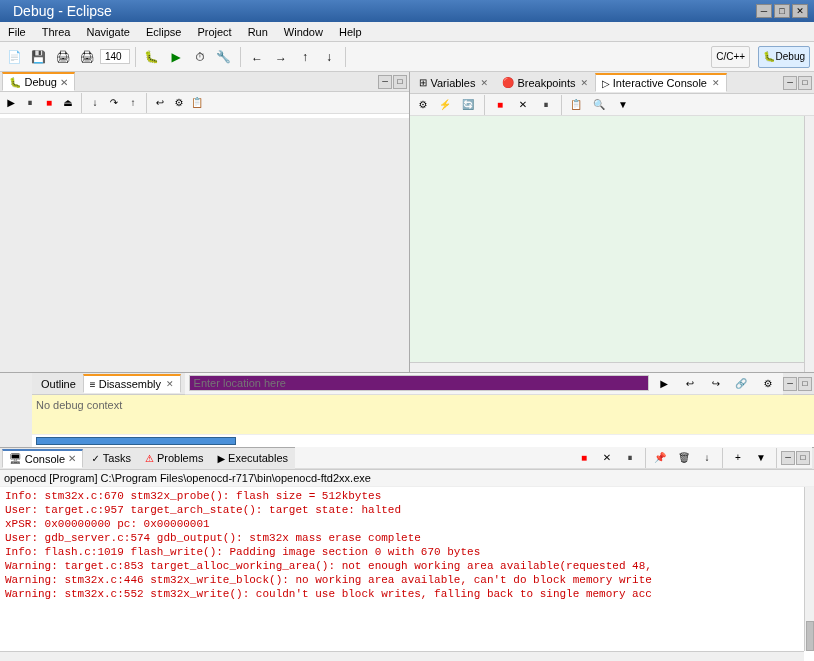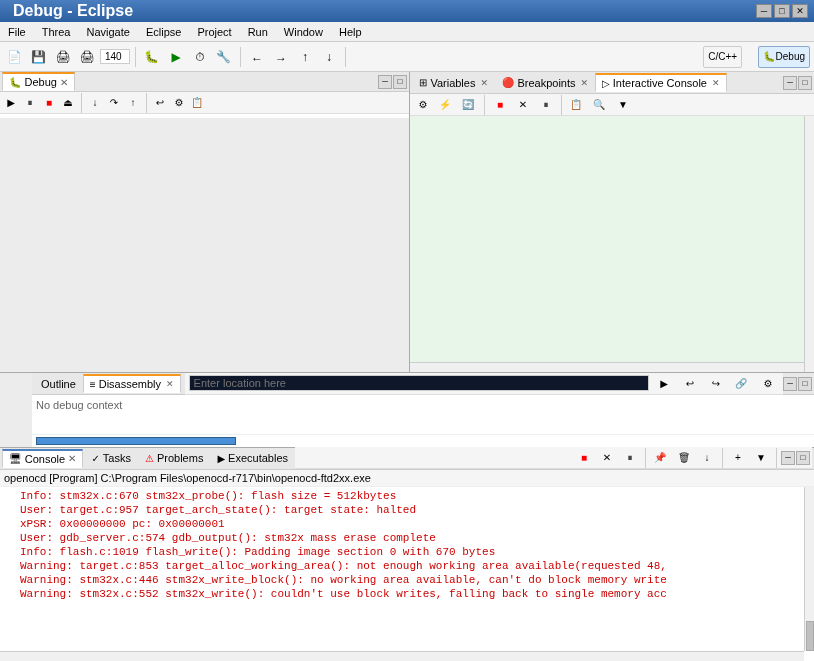--- a/index.html
+++ b/index.html
@@ -1,20 +1,20 @@
 <!DOCTYPE html>
 <html><head>
   <meta charset="utf-8">
   <style>
     * { box-sizing: border-box; margin: 0; padding: 0; }
     body { font-family: 'Segoe UI', Tahoma, Arial, sans-serif; font-size: 11px; background: #ececec; color: #000; width: 814px; height: 661px; overflow: hidden; }
     
     
     .title-bar { background: linear-gradient(to bottom, #4a7ebf, #2c5fa0); color: white; padding: 3px 6px; display: flex; justify-content: space-between; align-items: center; height: 22px; }
-    .title-bar-title { font-size: 16px; font-weight: bold; padding-left: 7px; }
+    .title-bar-title { font-size: 14px; font-weight: normal; padding-left: 7px; }
     .title-bar-controls { display: flex; gap: 2px; }
     .title-btn { width: 16px; height: 14px; background: #c0c0c0; border: 1px solid #888; font-size: 9px; display: flex; align-items: center; justify-content: center; cursor: pointer; color: #000; }
     
     
     .menu-bar { background: #f0f0f0; border-bottom: 1px solid #ccc; padding: 2px 4px; display: flex; gap: 8px; height: 20px; align-items: center; }
     .menu-item { font-size: 11px; padding: 1px 4px; cursor: pointer; }
     
     
     .toolbar { background: #f5f5f5; border-bottom: 1px solid #ccc; padding: 2px 4px; display: flex; align-items: center; gap: 2px; height: 30px; }
     .tb-separator { width: 1px; height: 20px; background: #ccc; margin: 0 3px; }
@@ -45,28 +45,28 @@
     .right-tab { display: flex; align-items: center; gap: 3px; padding: 2px 6px; font-size: 11px; border: 1px solid transparent; cursor: pointer; }
     .right-tab.active { background: white; border-left: 1px solid #ccc; border-right: 1px solid #ccc; border-top: 2px solid #f5971e; }
     .right-content { flex: 1; background: white; overflow: auto; position: relative; }
     .right-toolbar { background: #f5f5f5; border-bottom: 1px solid #ddd; display: flex; align-items: center; padding: 1px 2px; height: 22px; gap: 1px; }
     
     
     .bottom-debug { height: 80px; border-top: 1px solid #aaa; display: flex; padding-left: 32px; }
     .outline-disasm { flex: 1; display: flex; flex-direction: column; }
     .disasm-tab-bar { background: #e8e8e8; border-bottom: 1px solid #ccc; display: flex; align-items: center; padding: 0 2px; height: 22px; }
     .disasm-toolbar { background: #f5f5f5; border-bottom: 1px solid #ddd; display: flex; align-items: center; padding: 1px 4px; height: 22px; gap: 4px; }
-    .disasm-location { flex: 1; background: #0f172a; border: 1px solid #ccc; padding: 1px 4px; color: #999; font-size: 11px; }
-    .disasm-content { background: #ffffff; flex: 1; padding: 4px; overflow: auto; }
+    .disasm-location { flex: 1; background: #701a75; border: 1px solid #ccc; padding: 1px 4px; color: #999; font-size: 11px; }
+    .disasm-content { background: #fef9c3; flex: 1; padding: 4px; overflow: auto; }
     
     
     .console-area { height: 230px; border-top: 1px solid #aaa; display: flex; flex-direction: column; }
     .console-tab-bar { background: #e8e8e8; border-bottom: 1px solid #ccc; display: flex; align-items: center; padding: 0 2px; height: 22px; }
     .console-toolbar { background: #f5f5f5; border-bottom: 1px solid #ddd; display: flex; align-items: center; padding: 1px 2px; height: 22px; gap: 1px; justify-content: flex-end; }
-    .console-content { background: white; flex: 1; overflow: auto; padding: 2px 20px; }
+    .console-content { background: white; flex: 1; overflow: auto; padding: 2px 5px; }
     .console-path { font-size: 11px; color: #000; padding: 2px 4px; background: #f5f5f5; border-bottom: 1px solid #eee; }
     .console-line { font-family: 'Courier New', monospace; font-size: 11px; line-height: 14px; white-space: nowrap; }
     .console-line.red { color: #cc0000; }
     
     
     ::-webkit-scrollbar { width: 10px; height: 10px; }
     ::-webkit-scrollbar-track { background: #f0f0f0; }
     ::-webkit-scrollbar-thumb { background: #c0c0c0; border: 1px solid #aaa; }
     
     .panel-content-inner { padding: 2px; }
@@ -106,21 +106,21 @@
   <div class="tb-btn">🐛</div>
   <div class="tb-btn" style="color: green;">▶</div>
   <div class="tb-btn">⏱</div>
   <div class="tb-btn">🔧</div>
   <div class="tb-separator"></div>
   <div class="tb-btn">←</div>
   <div class="tb-btn">→</div>
   <div class="tb-btn">↑</div>
   <div class="tb-btn">↓</div>
   <div class="tb-separator"></div>
-  <div style="margin-left:auto; display:flex; gap:16px; align-items:center;">
+  <div style="margin-left:auto; display:flex; gap:8px; align-items:center;">
     <div class="tb-btn" style="font-size:10px; padding: 0 4px; width:auto; border:1px solid #ccc;">
       <span>C/C++</span>
     </div>
     <div class="tb-btn" style="font-size:10px; padding: 0 4px; width:auto; border:1px solid #89aace; background:#ddeeff;">
       <span style="font-size:10px;">🐛</span>
       <span>Debug</span>
     </div>
   </div>
 </div>
 

